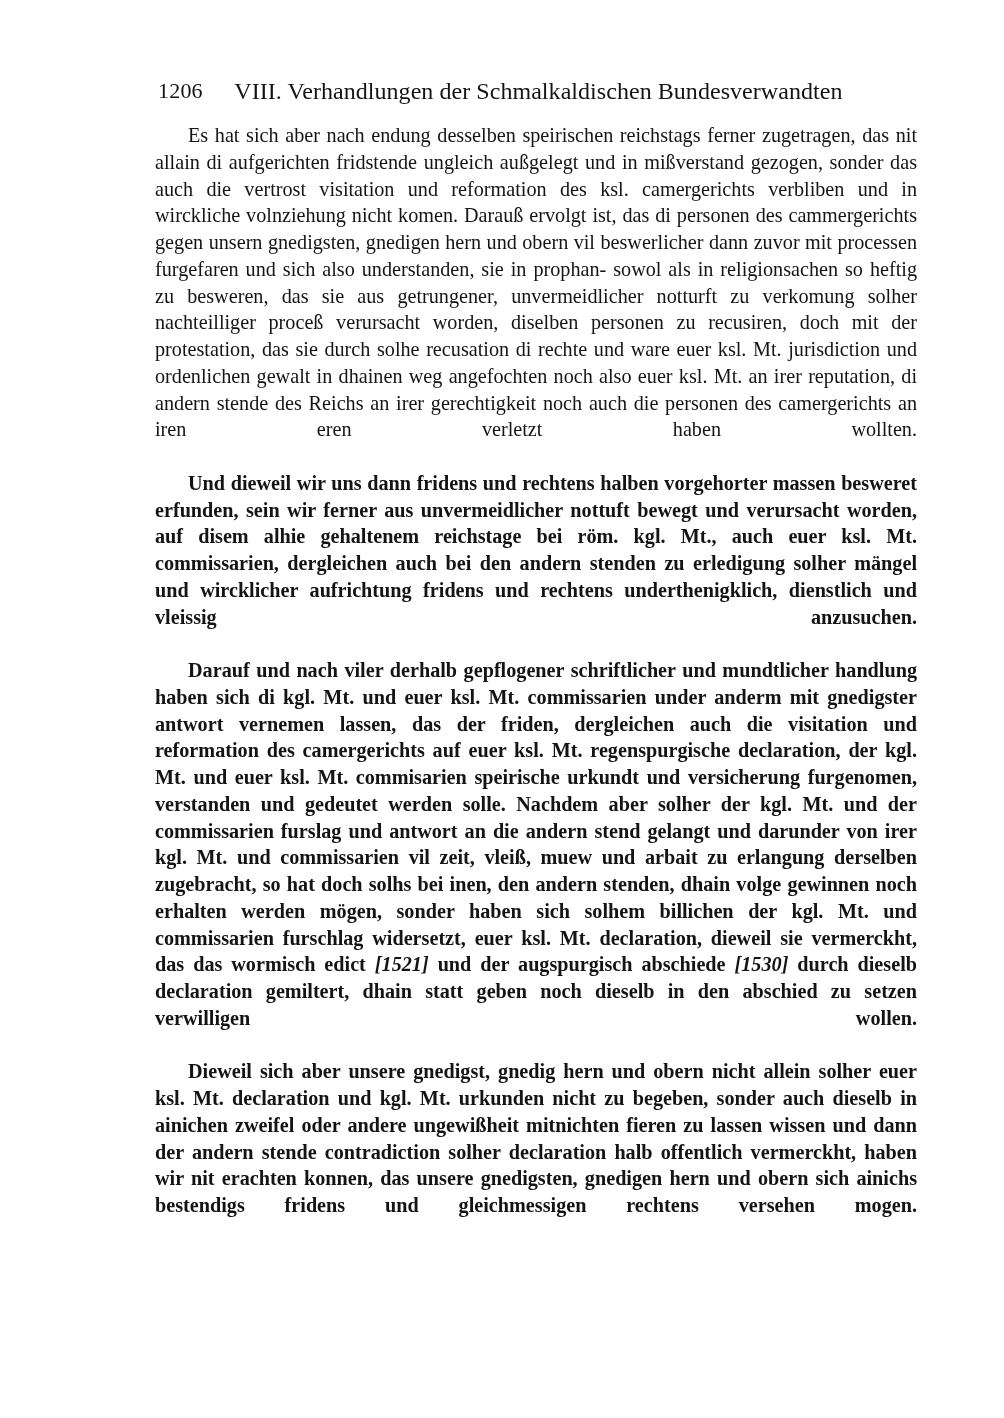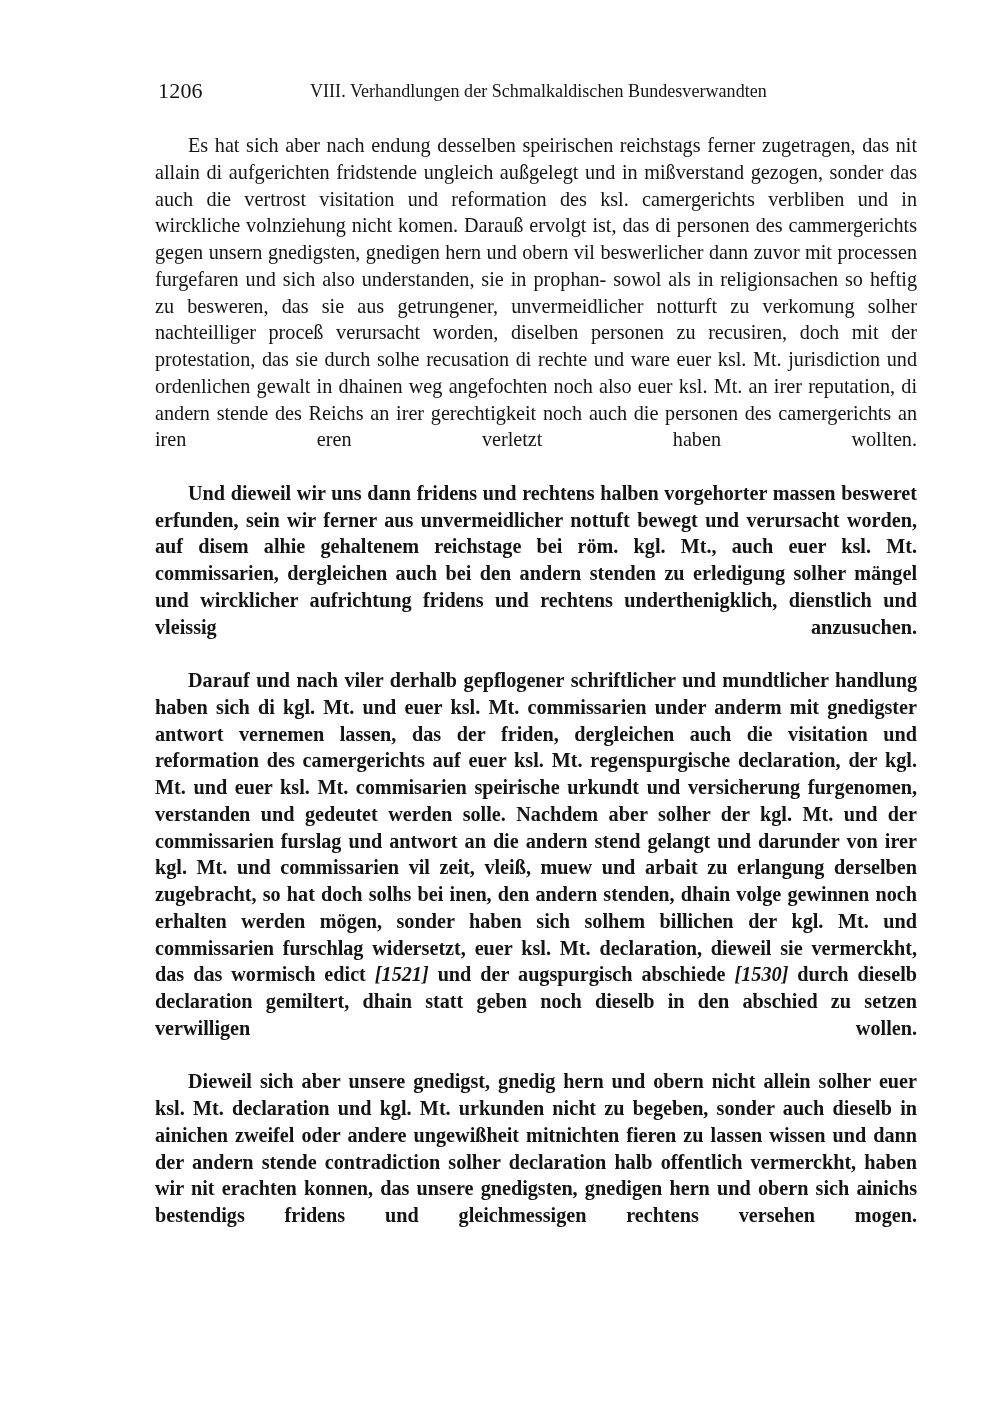--- a/index.html
+++ b/index.html
@@ -36,36 +36,35 @@
     font-size: 22px;
     line-height: 26px;
     letter-spacing: 0.2px;
     color: #141414;
     white-space: pre;
   }
 
   .head-title {
     flex: 1;
     text-align: center;
-    font-size: 18px;
+    font-size: 24px;
     line-height: 26px;
     color: #141414;
     letter-spacing: 0.05px;
     white-space: pre;
     
     padding-right: 44px;
   }
 
   
   .textblock {
     position: absolute;
     left: 155px;
     top: 122px;
     width: 762px;
-    margin-top: 10px;
   }
 
   .para {
     margin: 0;
     font-size: 20.2px;
     line-height: 26.75px;
     text-align: justify;
     text-justify: inter-word;
     text-indent: 33px;
     hyphens: manual;

